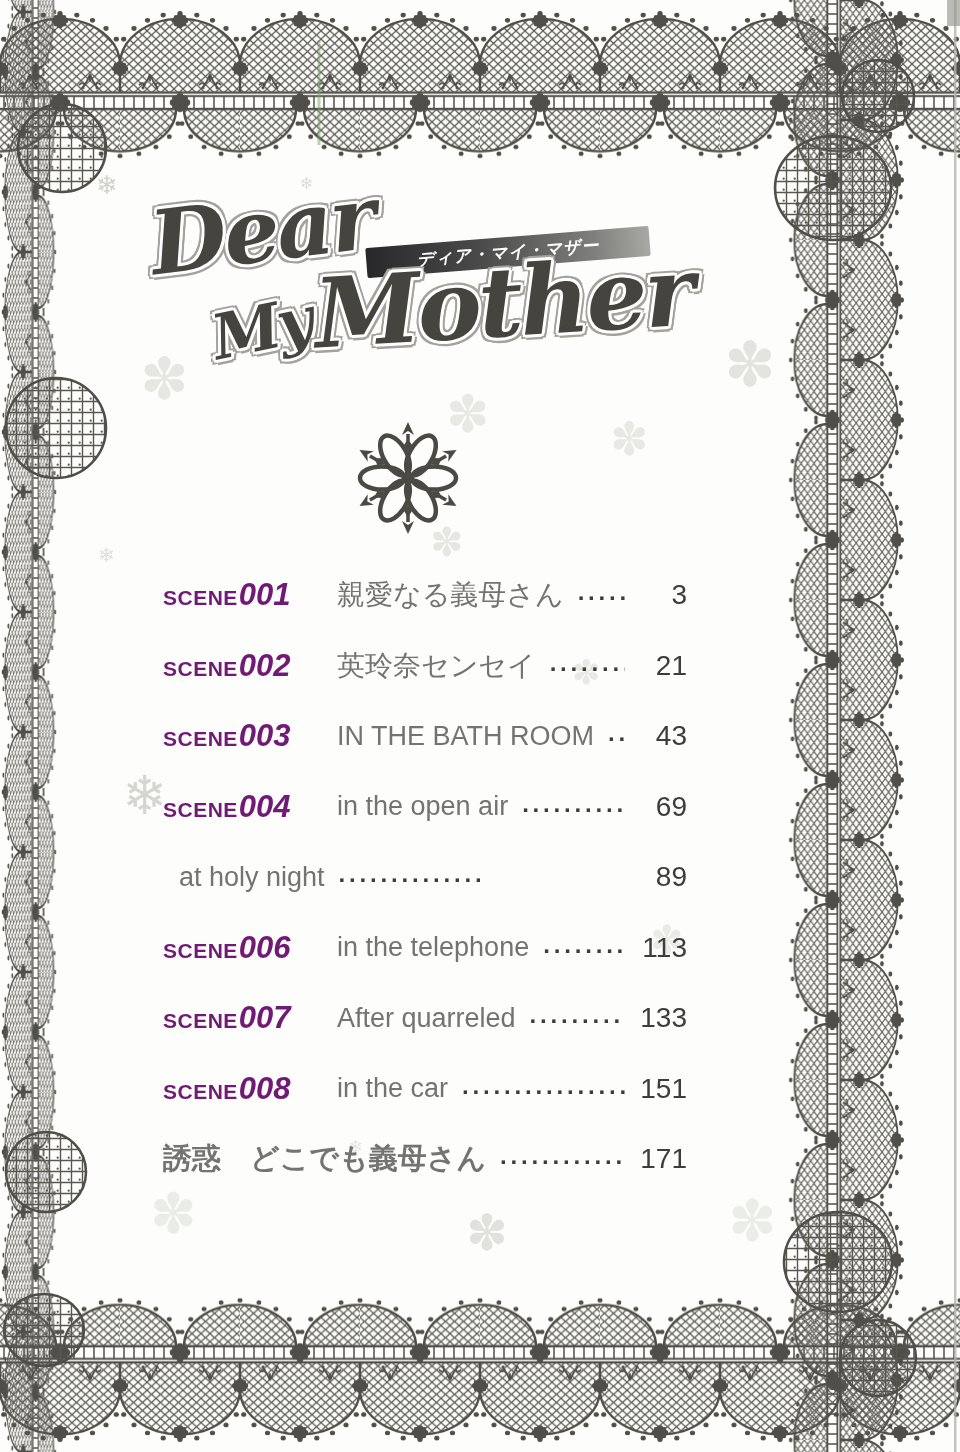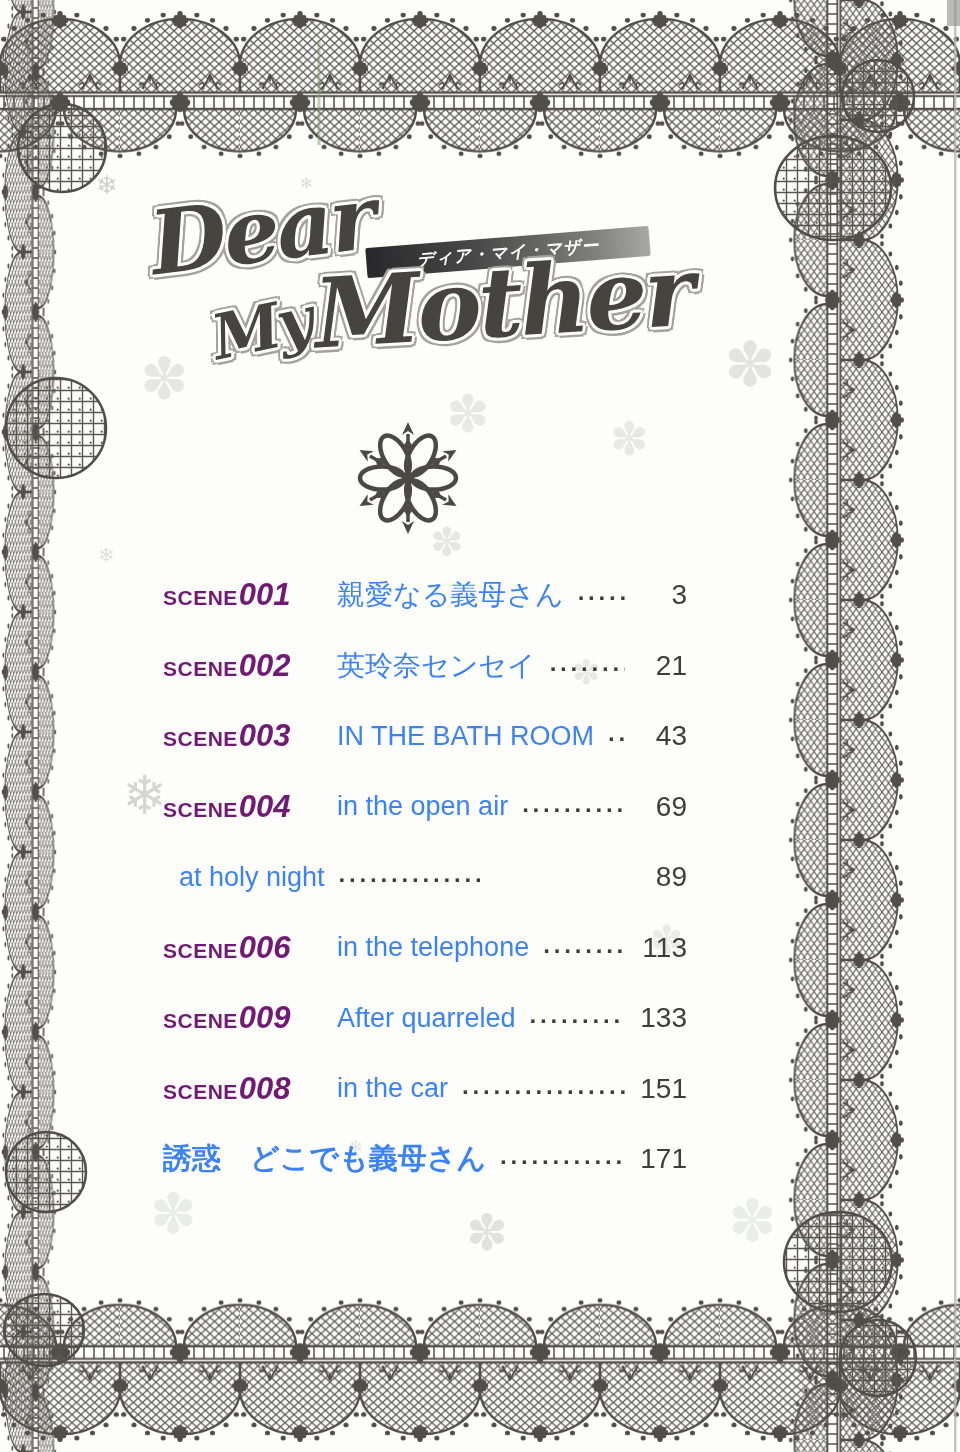--- a/index.html
+++ b/index.html
@@ -44,21 +44,21 @@
 
   
   .ornament{position:absolute;left:352px;top:420px;z-index:5;}
 
   
   .toc{position:absolute;left:163px;top:560px;width:524px;z-index:5;}
   .row{display:flex;align-items:center;height:70.5px;}
   .scene{width:158px;flex:none;white-space:nowrap;color:#701a75;}
   .sc{font-weight:bold;font-size:21px;letter-spacing:0.5px;}
   .num{font-weight:bold;font-style:italic;font-size:31px;margin-left:1px;}
-  .title{flex:none;margin-left:16px;font-size:28px;color:#3b82f6;white-space:nowrap;}
+  .title{flex:none;margin-left:16px;font-size:28px;color:#737373;white-space:nowrap;}
   .title.en{font-size:27px;}
   .title.last{margin-left:0;font-weight:bold;font-size:29px;}
   .dots{
     flex:1;overflow:hidden;white-space:nowrap;margin:6px 6px 0 14px;
     font-size:24px;font-weight:bold;letter-spacing:2.5px;color:#3c3c39;
   }
   .pg{flex:none;margin-left:auto;min-width:56px;text-align:right;font-size:28px;color:#3d3d3a;}
 </style>
 </head>
 <body>
@@ -269,21 +269,21 @@
     </div>
 
     <div class="row">
       <span class="scene"><span class="sc">SCENE</span><span class="num">006</span></span>
       <span class="title en">in the telephone</span>
       <span class="dots">··········</span>
       <span class="pg">113</span>
     </div>
 
     <div class="row">
-      <span class="scene"><span class="sc">SCENE</span><span class="num">009</span></span>
+      <span class="scene"><span class="sc">SCENE</span><span class="num">007</span></span>
       <span class="title en">After quarreled</span>
       <span class="dots">···········</span>
       <span class="pg">133</span>
     </div>
 
     <div class="row">
       <span class="scene"><span class="sc">SCENE</span><span class="num">008</span></span>
       <span class="title en">in the car</span>
       <span class="dots">···················</span>
       <span class="pg">151</span>

